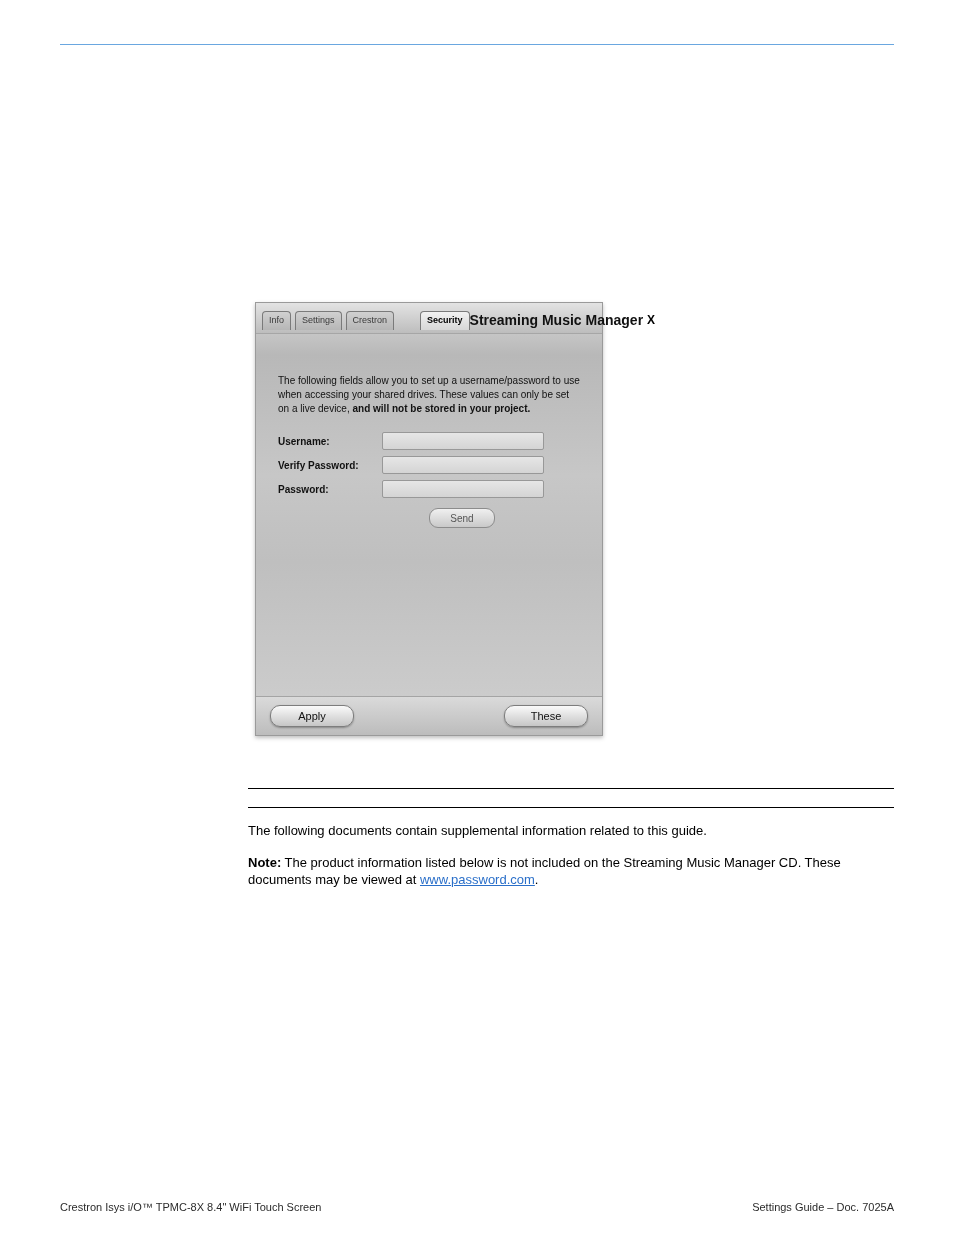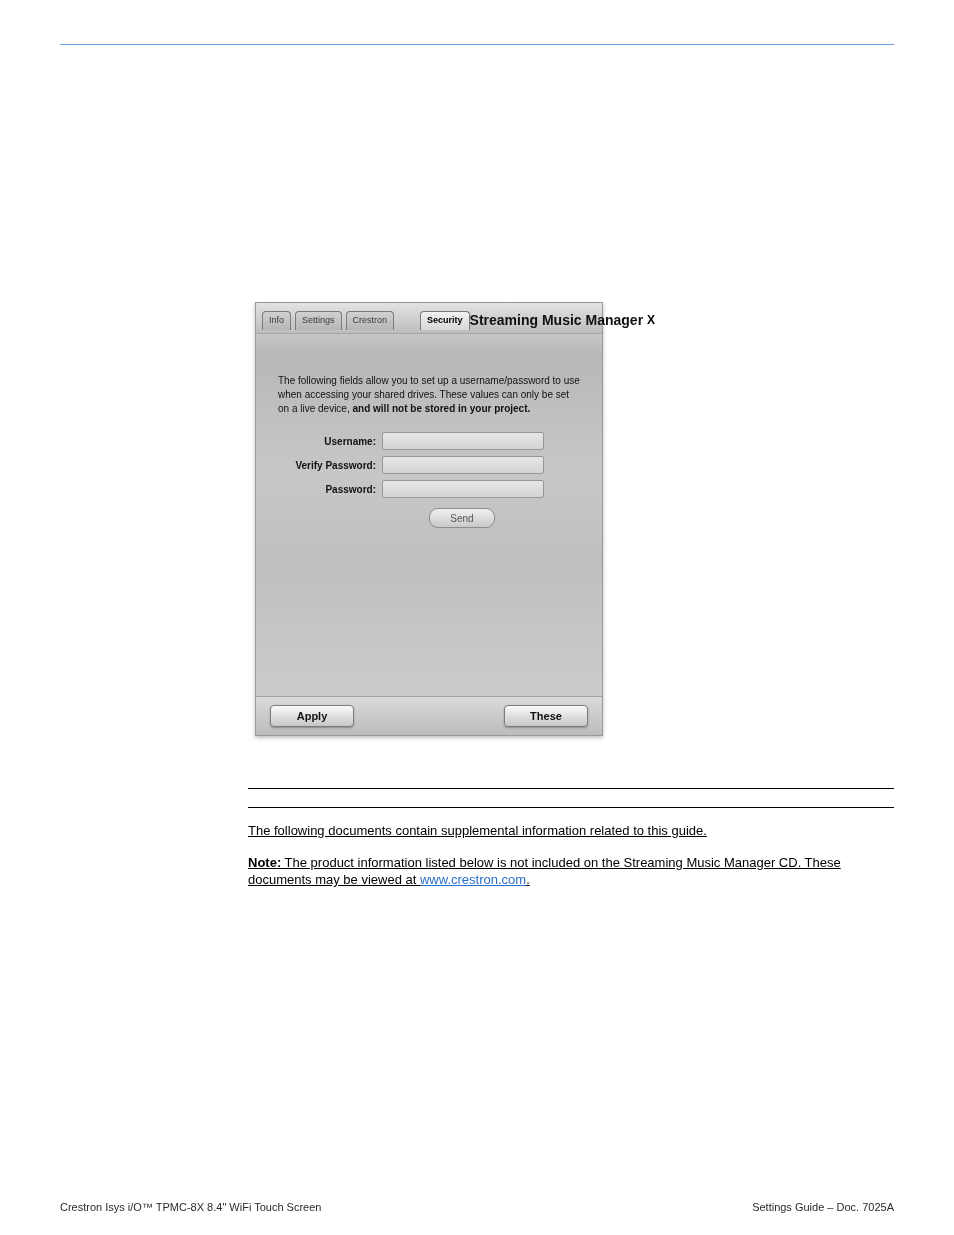--- a/index.html
+++ b/index.html
@@ -95,21 +95,20 @@
     margin-bottom: 16px;
   }
   .dialog-desc b { font-weight: bold; }
   .field-row {
     display: flex;
     align-items: center;
     margin-bottom: 6px;
   }
   .field-label {
     width: 98px;
-    text-align: right;
     font-size: 10px;
     font-weight: bold;
     color: #111;
     padding-right: 6px;
   }
   .field-input {
     flex: 0 0 160px;
     height: 16px;
     background: linear-gradient(180deg, #e6e6e6, #d4d4d4);
     border: 1px solid #989898;
@@ -142,25 +141,25 @@
     display: flex;
     align-items: center;
     justify-content: space-between;
     padding: 0 14px;
     background: linear-gradient(180deg, #dadada, #bcbcbc);
     border-top: 1px solid #a4a4a4;
   }
   .pill-btn {
     min-width: 82px;
     height: 20px;
-    border-radius: 4px;
+    border-radius: 10px;
     border: 1px solid #7d7d7d;
     background: linear-gradient(180deg, #fafafa, #c6c6c6);
     font-size: 11px;
-    font-weight: bold;
+    font-weight: normal;
     color: #111;
     display: inline-flex;
     align-items: center;
     justify-content: center;
     box-shadow: 0 1px 2px rgba(0,0,0,0.3);
     cursor: pointer;
   }
 
   
   .content {
@@ -175,21 +174,21 @@
   .content hr {
     border: none;
     border-top: 1px solid #000;
     margin: 18px 0 14px 0;
   }
   .section-title {
     font-weight: bold;
     font-size: 15px;
     margin: 0 0 6px 0;
   }
-  .content p { margin: 0 0 14px 0; text-decoration: underline; }
+  .content p { margin: 0 0 14px 0; }
   .note-label { font-weight: bold; }
   .content a { color: #2a6fc9; text-decoration: underline; }
 
   
   .footer {
     position: absolute;
     left: 60px;
     right: 60px;
     bottom: 22px;
     display: flex;
@@ -248,21 +247,21 @@
       <div class="pill-btn">Apply</div>
       <div class="pill-btn">These</div>
     </div>
   </div>
 
   <div class="content">
     <hr>
     <hr>
     <p>The following documents contain supplemental information related to this guide.</p>
     <p>
-      <span class="note-label">Note:</span><span> The product information listed below is not included on the Streaming Music Manager CD. These documents may be viewed at </span><a href="#">www.crestron.com</a><span>.</span>
+      <span class="note-label">Note:</span><span> The product information listed below is not included on the Streaming Music Manager CD. These documents may be viewed at </span><a href="#">www.password.com</a><span>.</span>
     </p>
   </div>
 
   <div class="footer">
     <div class="left">Crestron Isys i/O™ TPMC-8X 8.4" WiFi Touch Screen</div>
     <div class="right">Settings Guide – Doc. 7025A</div>
   </div>
 
 </div>
 

